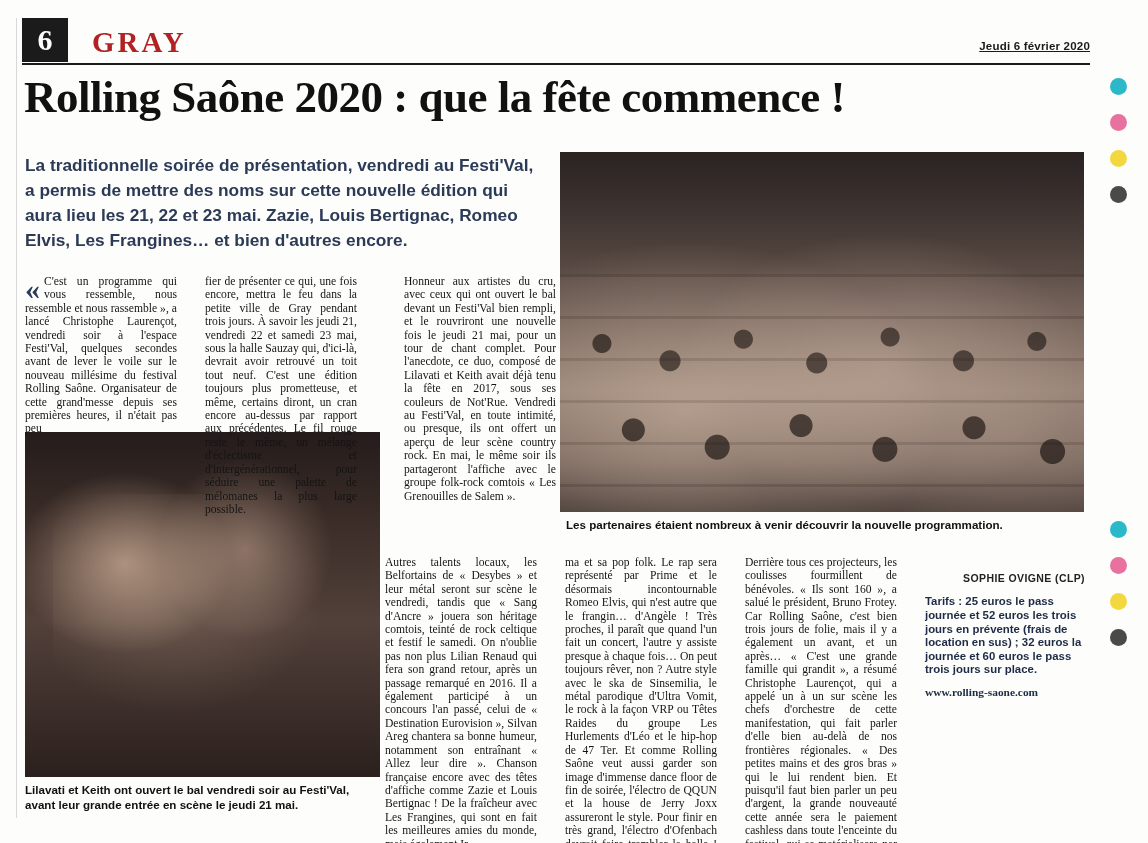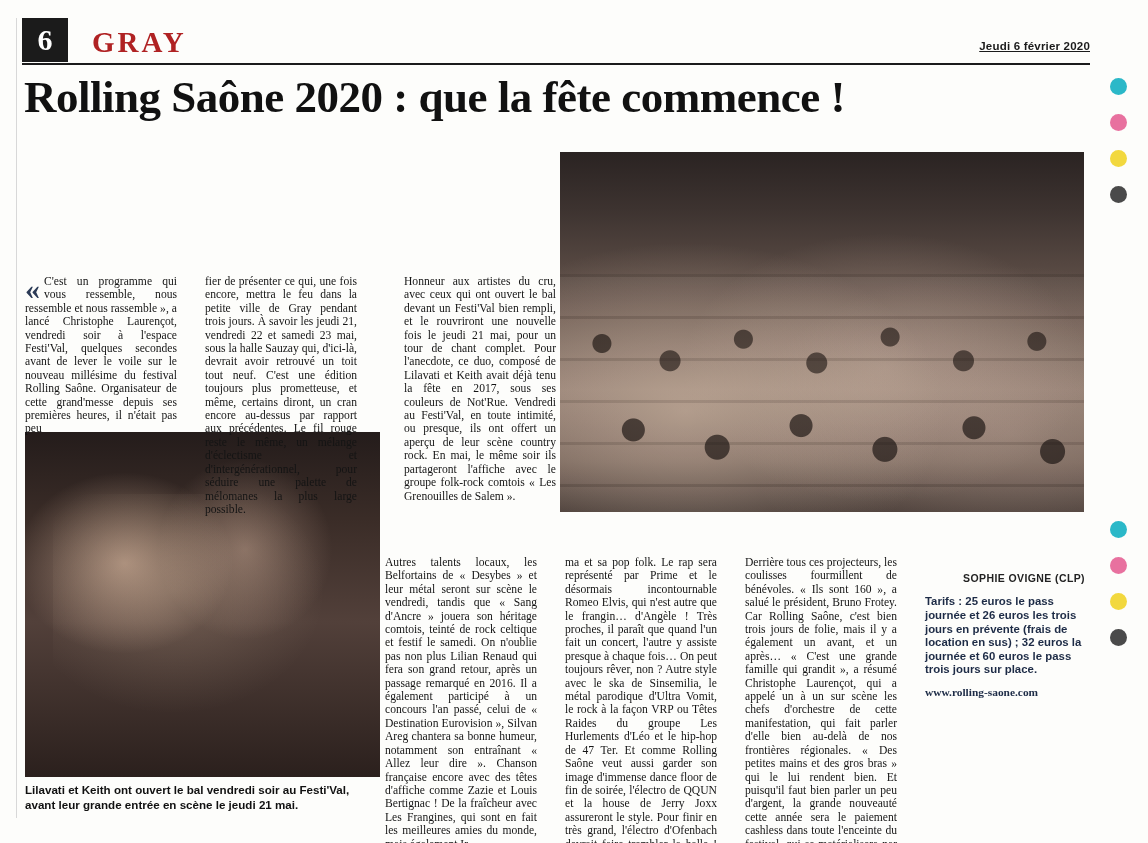--- a/index.html
+++ b/index.html
@@ -279,25 +279,27 @@
 
   <div class="masthead">
     <div class="page-number-box">6</div>
     <div class="section-name">GRAY</div>
     <div class="issue-date">Jeudi 6 février 2020</div>
   </div>
   <div class="rule-top"></div>
 
   <div class="headline">Rolling Saône 2020 : que la fête commence !</div>
 
+  <div class="standfirst">La traditionnelle soirée de présentation, vendredi au Festi'Val, a permis de mettre des noms sur cette nouvelle édition qui aura lieu les 21, 22 et 23 mai. Zazie, Louis Bertignac, Romeo Elvis, Les Frangines… et bien d'autres encore.</div>
 
   <div class="photo photo-top">
     <div class="rows"></div>
     <div class="heads"></div>
   </div>
+  <div class="caption caption-top">Les partenaires étaient nombreux à venir découvrir la nouvelle programmation.</div>
 
   <div class="photo photo-bottom">
     <div class="glow"></div>
   </div>
   <div class="caption caption-bottom">Lilavati et Keith ont ouvert le bal vendredi soir au Festi'Val, avant leur grande entrée en scène le jeudi 21 mai.</div>
 
   <div class="col col-1">
     <span class="dropcap-quote">«</span>
     <span>C'est un programme qui vous ressemble, nous ressemble et nous rassemble », a lancé Christophe Laurençot, vendredi soir à l'espace Festi'Val, quelques secondes avant de lever le voile sur le nouveau millésime du festival Rolling Saône. Organisateur de cette grand'messe depuis ses premières heures, il n'était pas peu</span>
   </div>
@@ -318,21 +320,21 @@
     <span>ma et sa pop folk. Le rap sera représenté par Prime et le désormais incontournable Romeo Elvis, qui n'est autre que le frangin… d'Angèle ! Très proches, il paraît que quand l'un fait un concert, l'autre y assiste presque à chaque fois… On peut toujours rêver, non ? Autre style avec le ska de Sinsemilia, le métal parodique d'Ultra Vomit, le rock à la façon VRP ou Têtes Raides du groupe Les Hurlements d'Léo et le hip-hop de 47 Ter. Et comme Rolling Saône veut aussi garder son image d'immense dance floor de fin de soirée, l'électro de QQUN et la house de Jerry Joxx assureront le style. Pour finir en très grand, l'électro d'Ofenbach devrait faire trembler la halle ! Voilà pour le programme…</span>
   </div>
 
   <div class="col col-5">
     <span>Derrière tous ces projecteurs, les coulisses fourmillent de bénévoles. « Ils sont 160 », a salué le président, Bruno Frotey. Car Rolling Saône, c'est bien trois jours de folie, mais il y a également un avant, et un après… « C'est une grande famille qui grandit », a résumé Christophe Laurençot, qui a appelé un à un sur scène les chefs d'orchestre de cette manifestation, qui fait parler d'elle bien au-delà de nos frontières régionales. « Des petites mains et des gros bras » qui le lui rendent bien.</span>
     <span>Et puisqu'il faut bien parler un peu d'argent, la grande nouveauté cette année sera le paiement cashless dans toute l'enceinte du festival, qui se matérialisera par une carte – ou un bracelet -</span>
   </div>
 
   <div class="col col-6">
     <div class="byline">SOPHIE OVIGNE (CLP)</div>
-    <div class="tarifs">Tarifs : 25 euros le pass journée et 26 euros les trois jours en prévente (frais de location en sus) ; 32 euros la journée et 60 euros le pass trois jours sur place.</div>
+    <div class="tarifs">Tarifs : 25 euros le pass journée et 52 euros les trois jours en prévente (frais de location en sus) ; 32 euros la journée et 60 euros le pass trois jours sur place.</div>
     <div class="weburl">www.rolling-saone.com</div>
   </div>
 
   <div class="dot c d1"></div>
   <div class="dot c d2"></div>
   <div class="dot c d3"></div>
   <div class="dot c d4"></div>
   <div class="dot c d5"></div>
   <div class="dot c d6"></div>
   <div class="dot c d7"></div>

